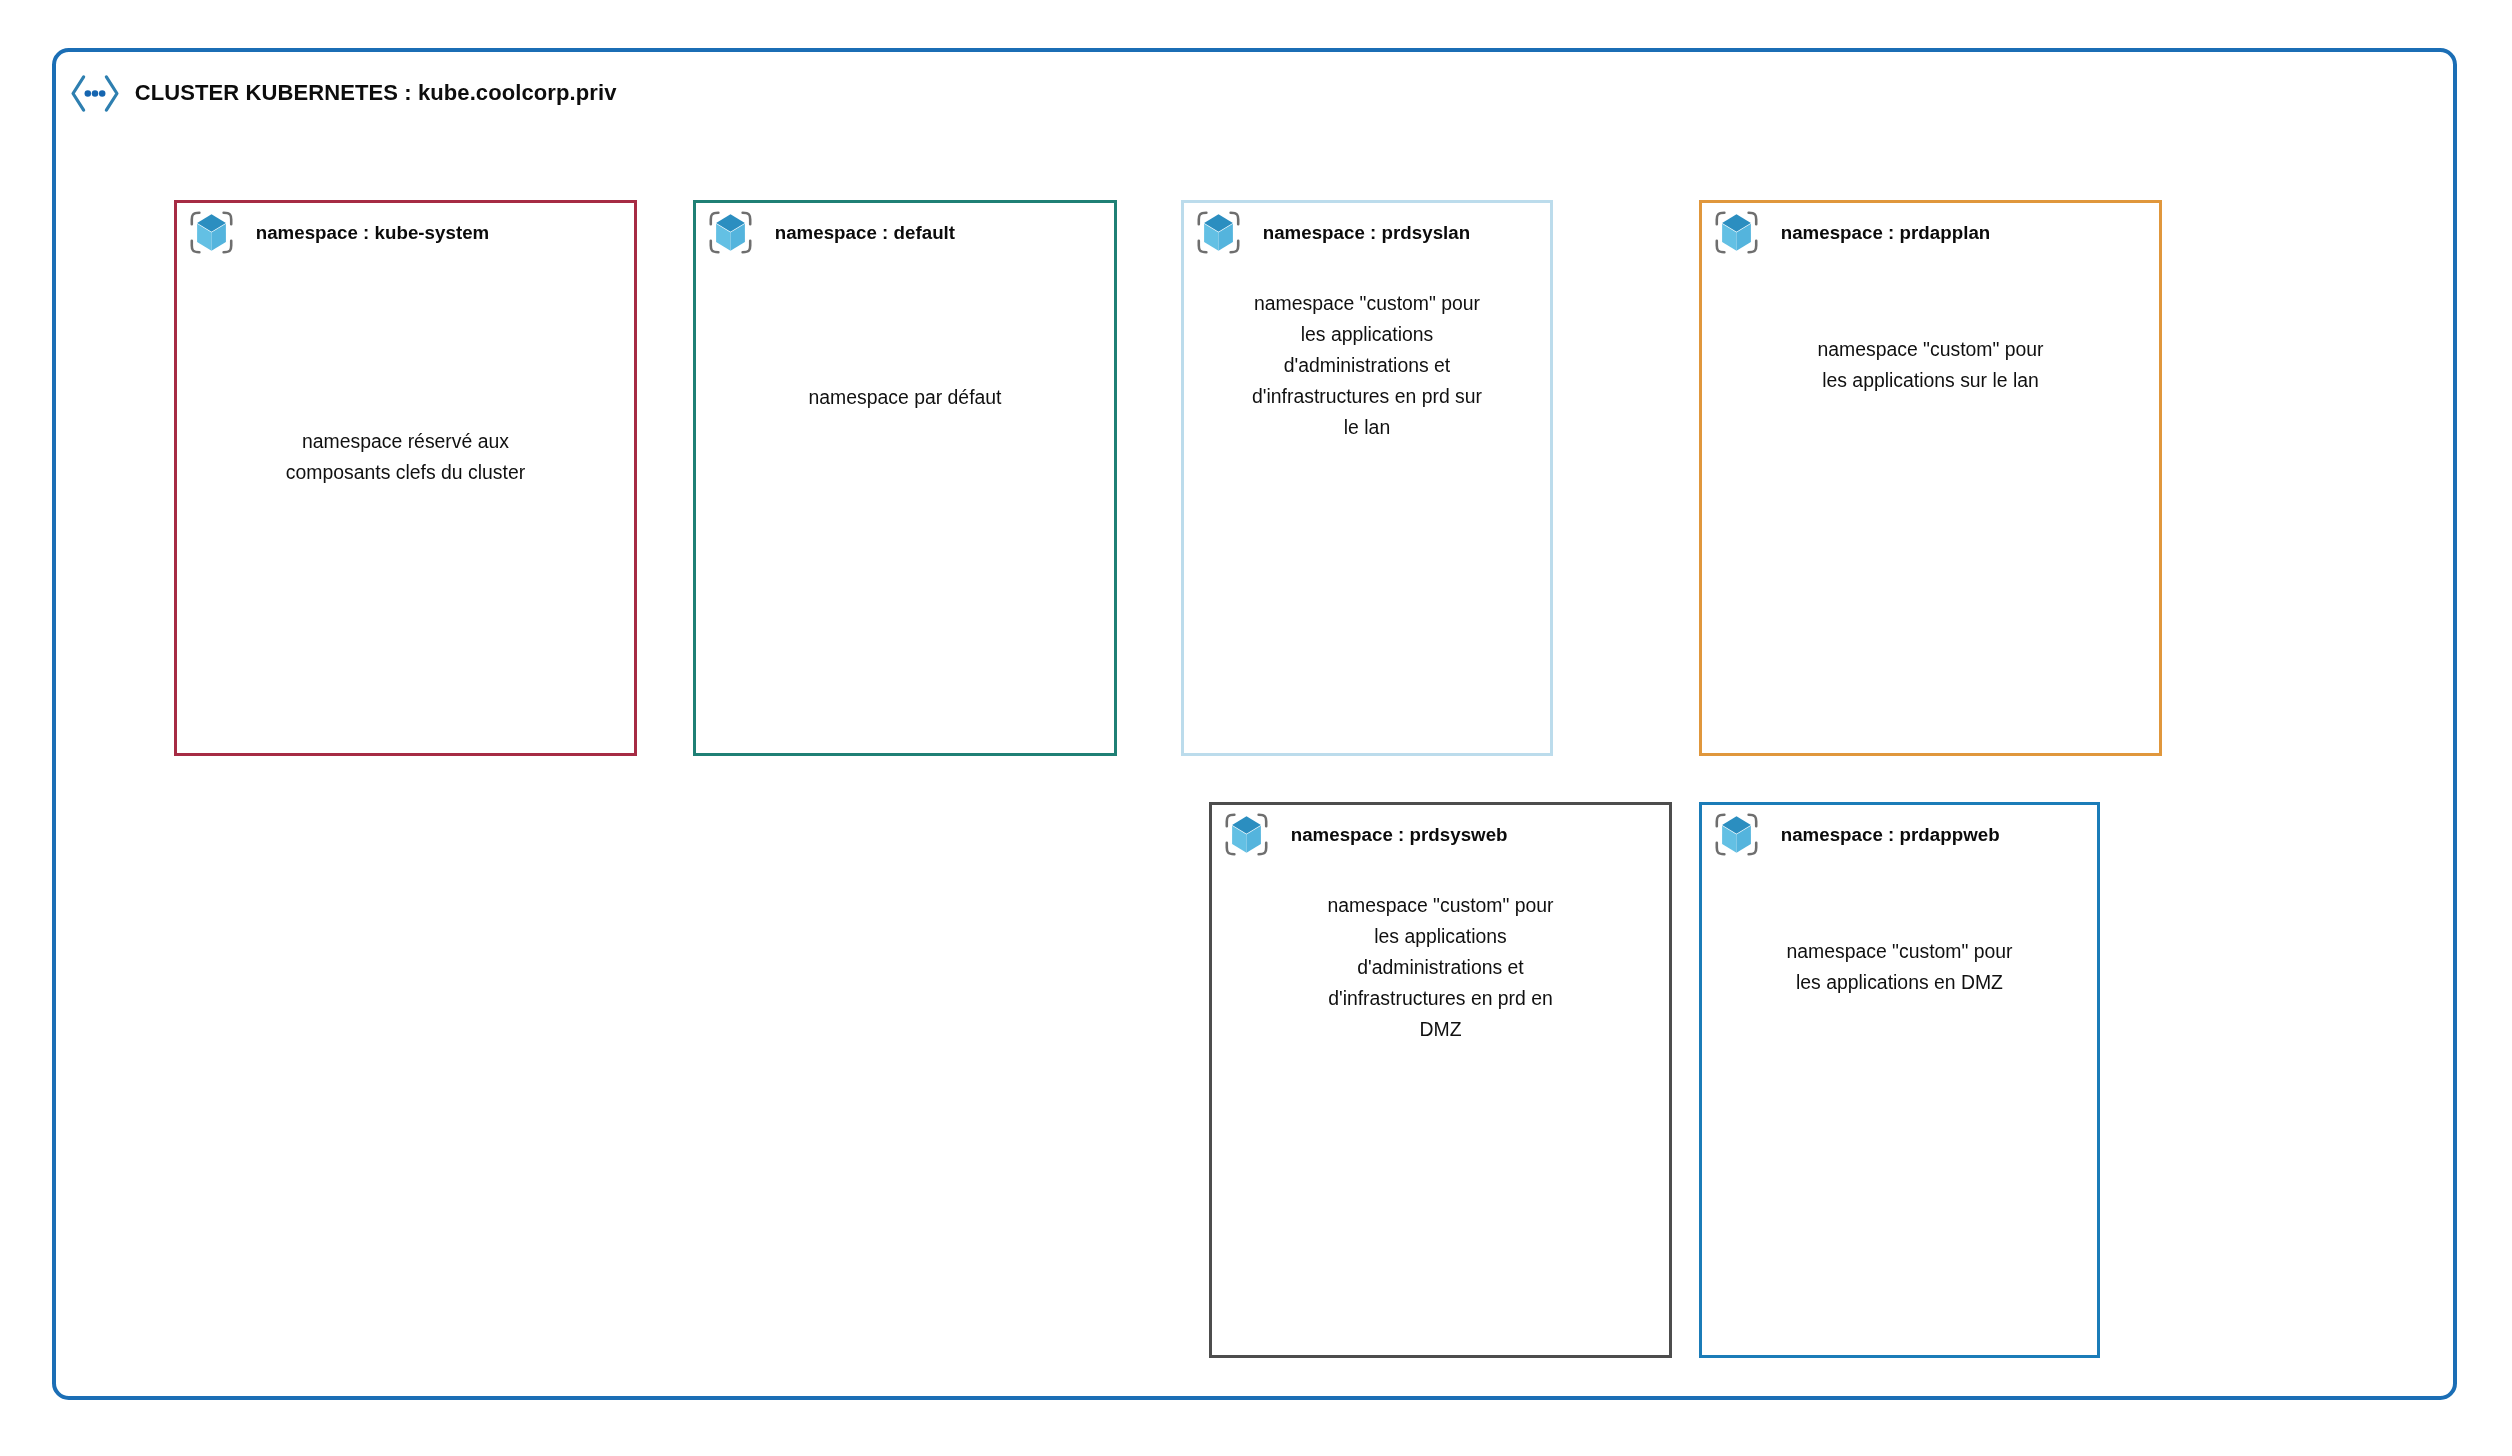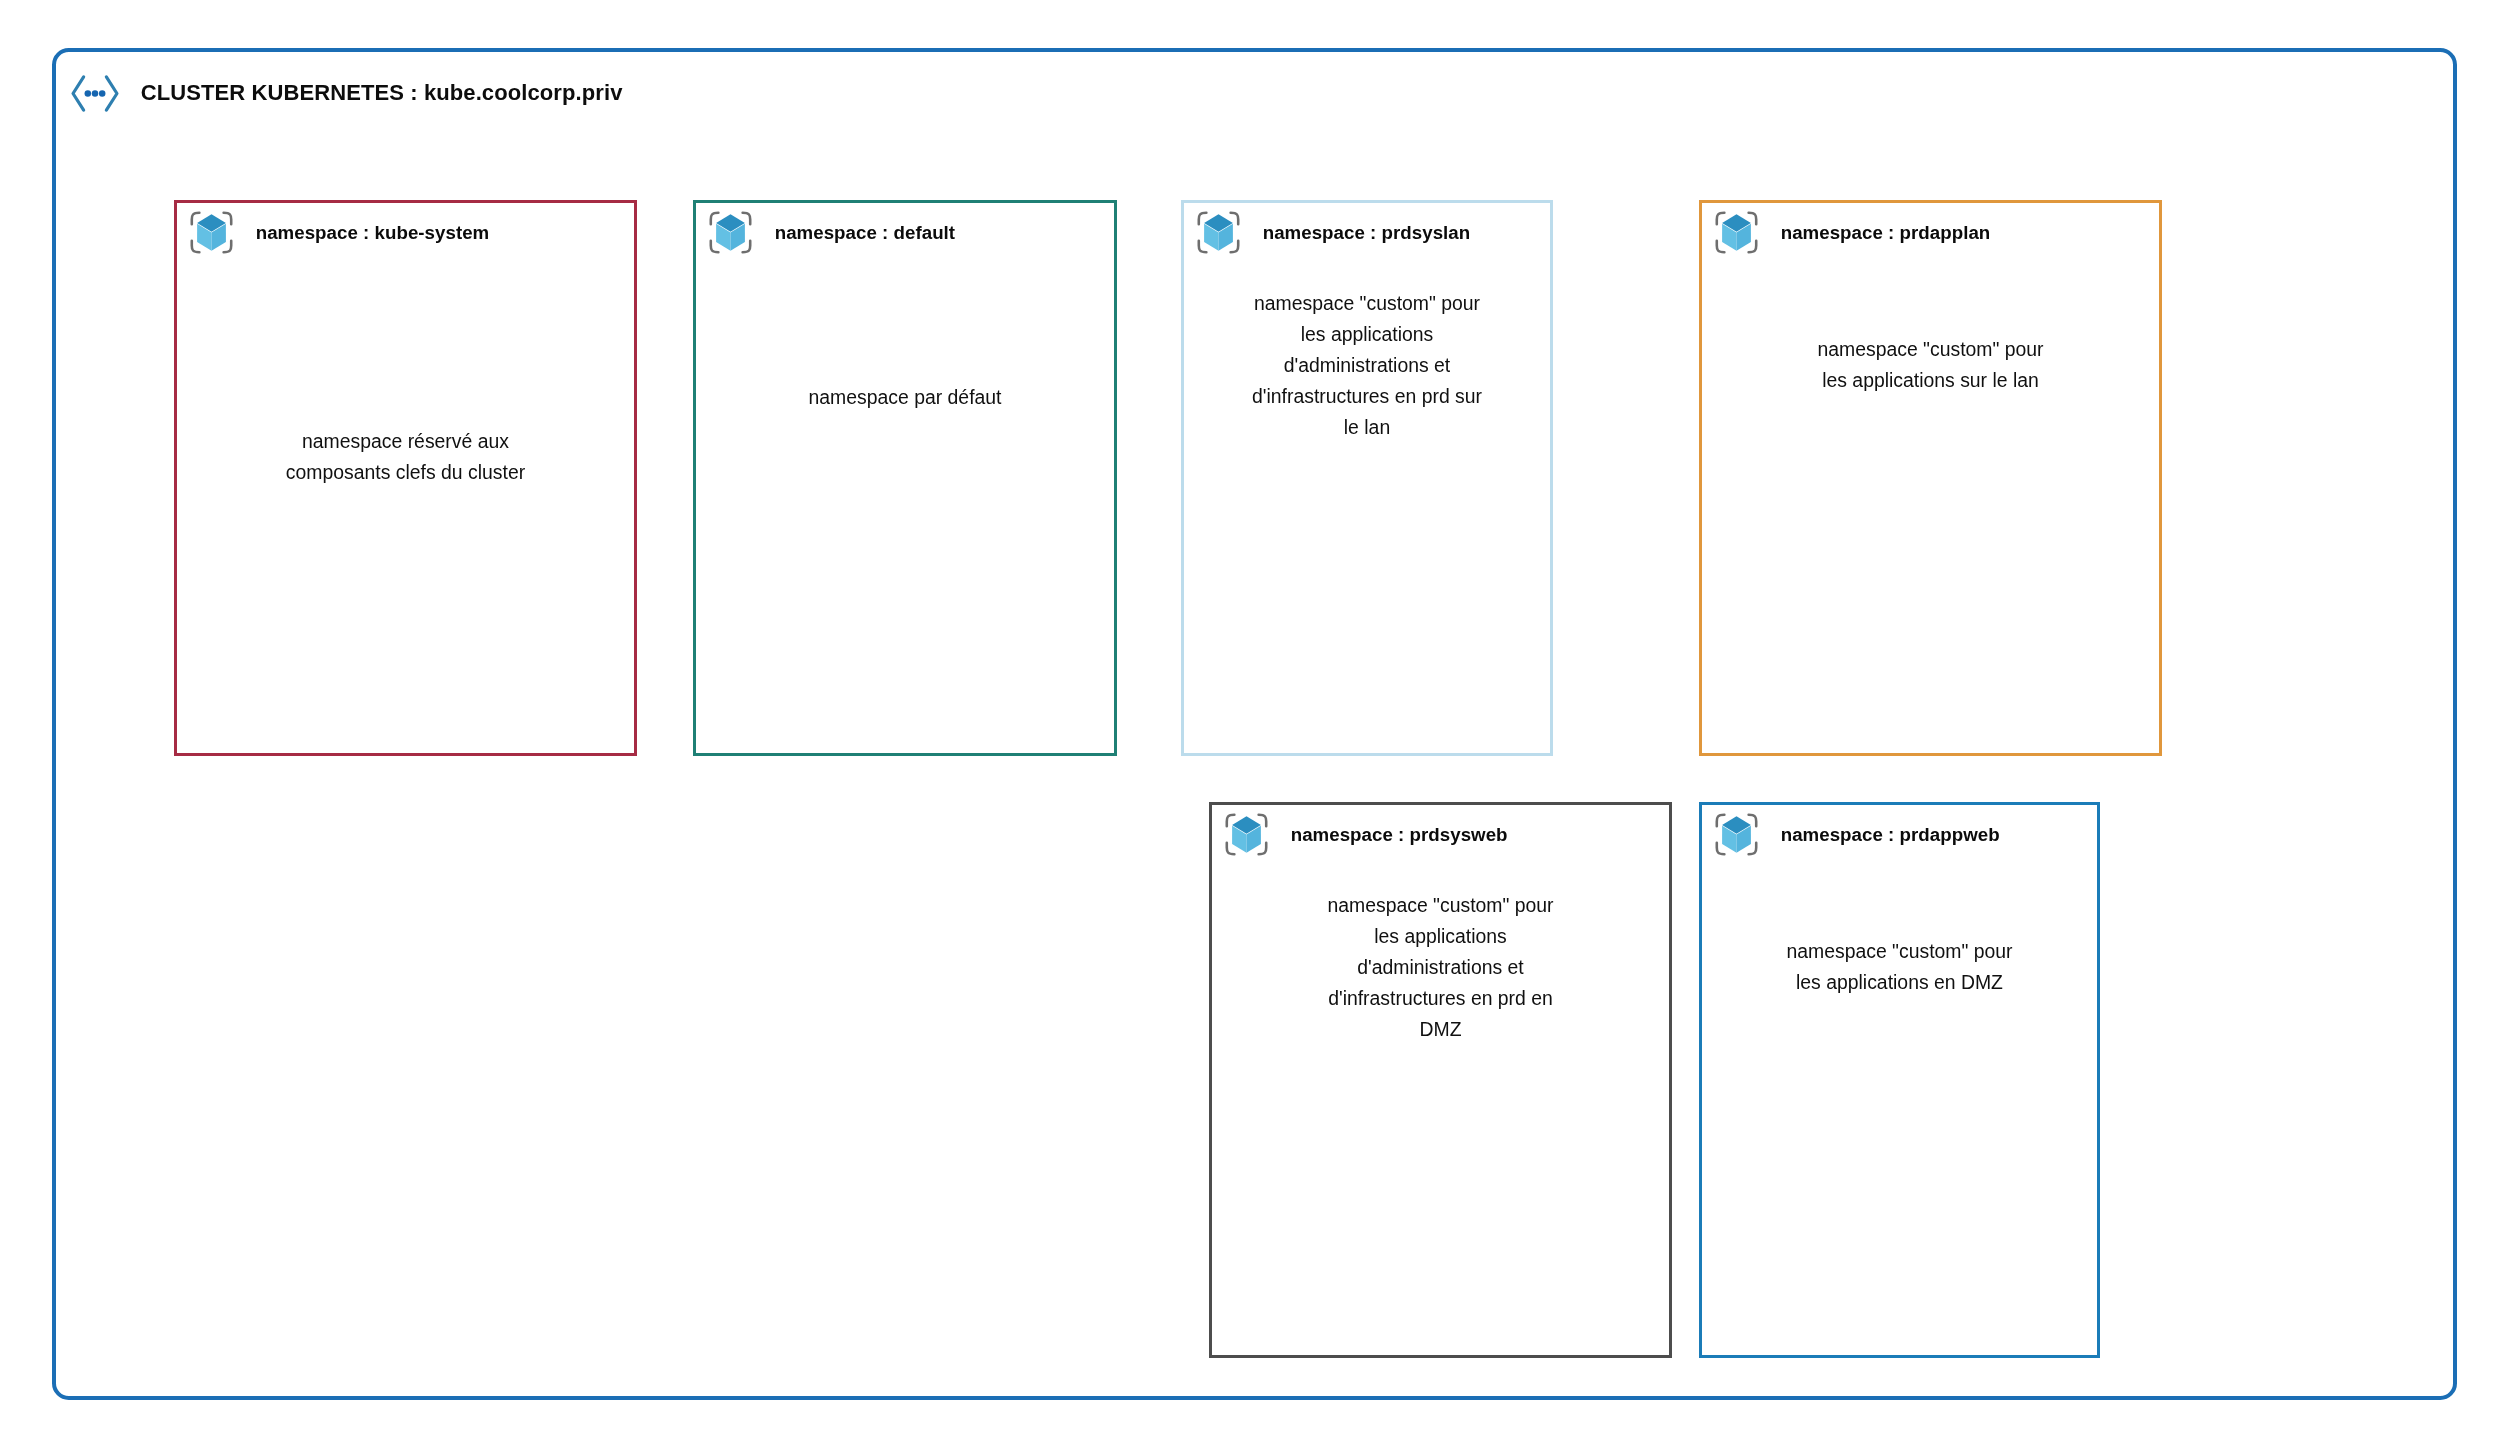--- a/index.html
+++ b/index.html
@@ -28,21 +28,21 @@
     background: #ffffff;
   }
 
   
   #cluster-header {
     position: absolute;
     left: 13.7px;
     top: 15px;
     display: flex;
     align-items: center;
-    gap: 21px;
+    gap: 15px;
     height: 52px;
   }
   #cluster-icon {
     width: 50px;
     height: 43px;
     flex: 0 0 auto;
     display: block;
   }
   #cluster-title {
     font-size: 22px;

